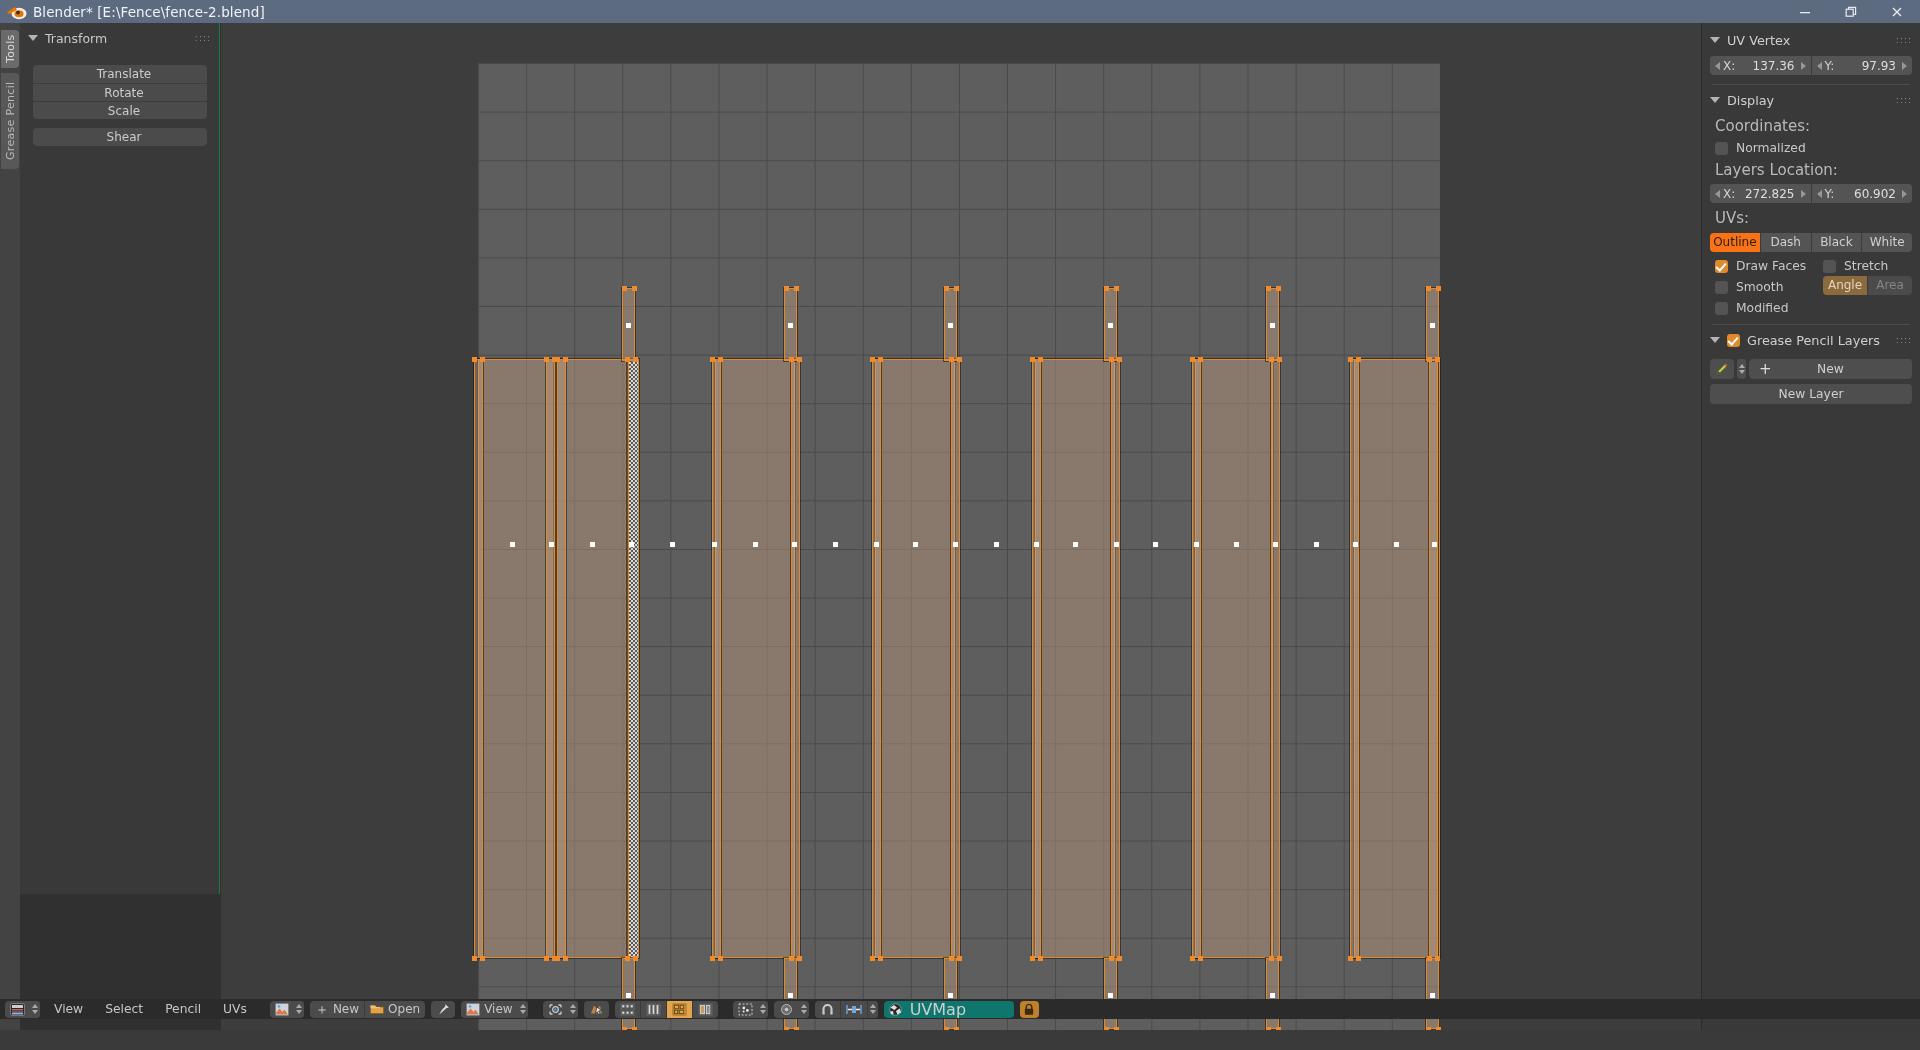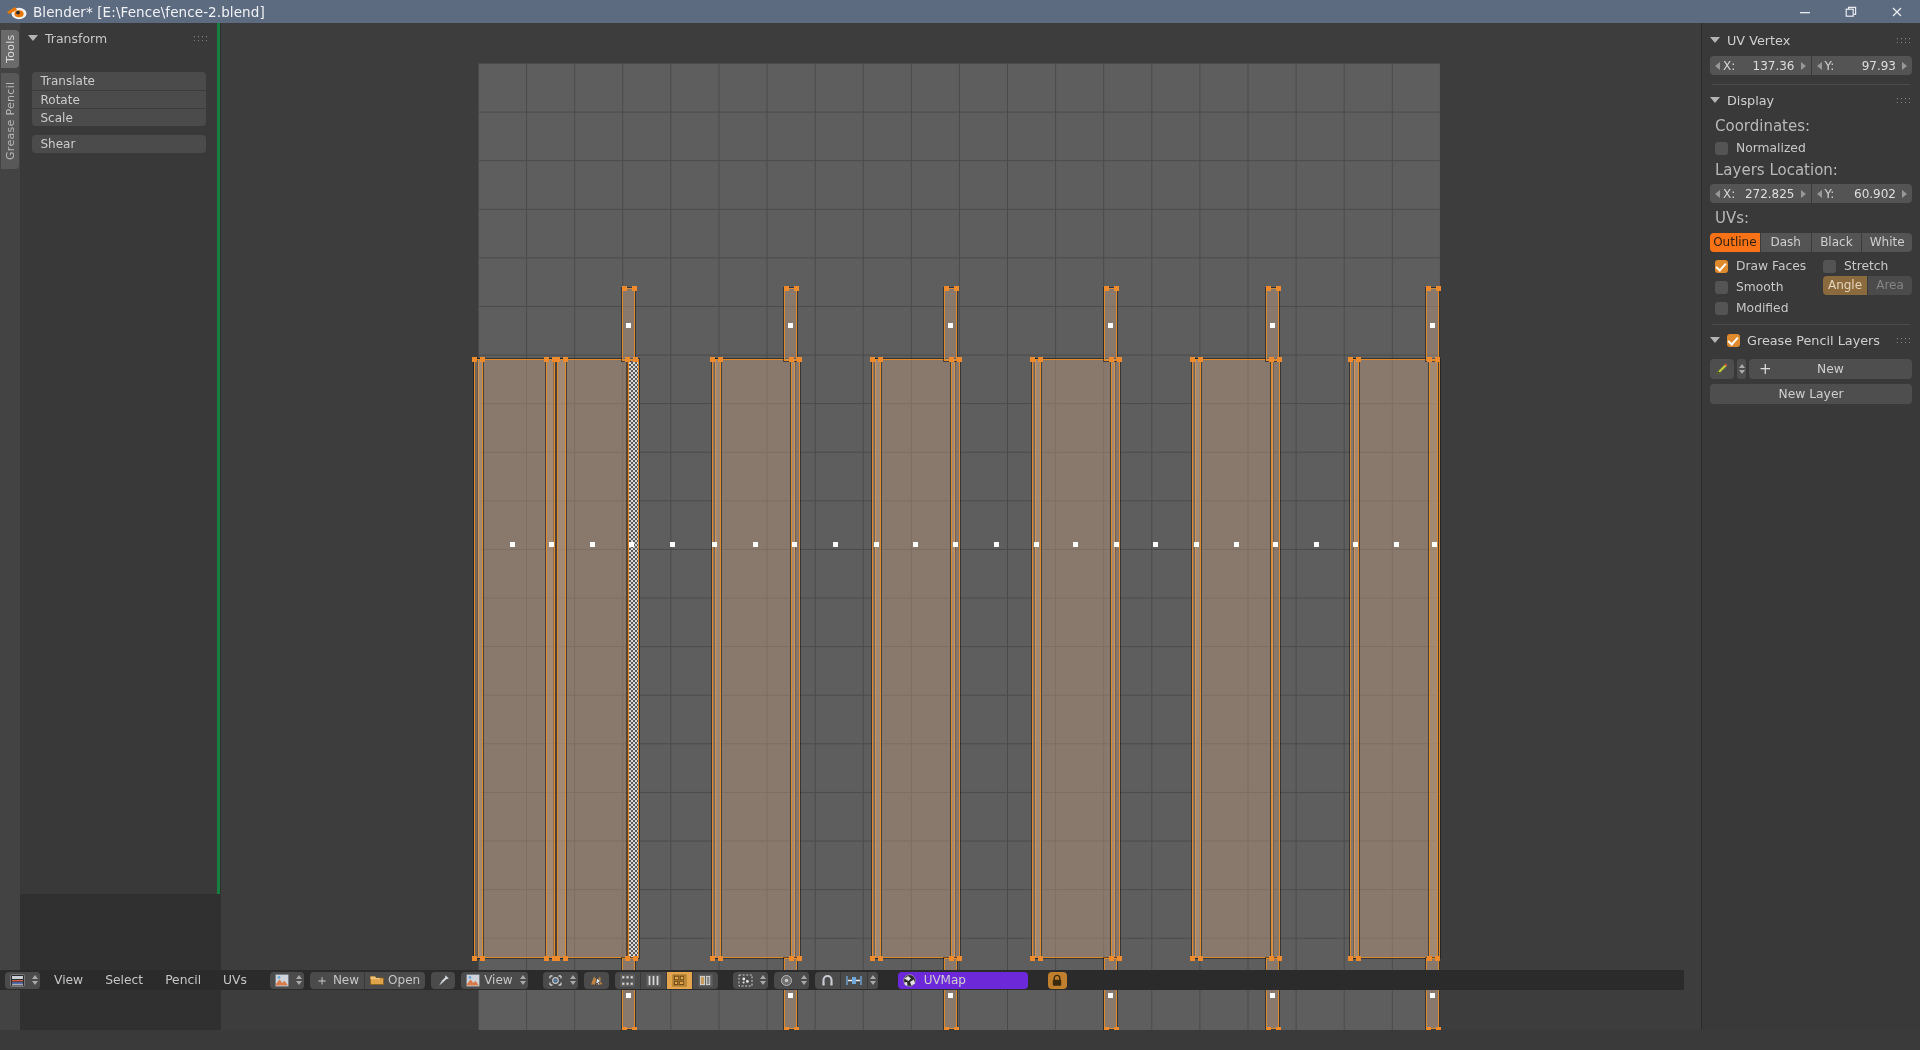--- a/index.html
+++ b/index.html
@@ -55,21 +55,22 @@
     display: flex; align-items: center; justify-content: center;
     writing-mode: vertical-rl; transform: rotate(180deg);
     letter-spacing: .3px; white-space: nowrap;
   }
   .vtab.active { background: #6a6a6a; color: #d8d8d8; }
 
   
   #leftpanel {
     position: absolute; left: 20px; top: 0; width: 200px; height: 871px;
     background: #393939;
-    border-right: 3px solid #15803d;
+    border-right: 1px solid #15803d;
+    text-align: center;
   }
   .panel-header {
     display: flex; align-items: center;
     height: 20px; padding-left: 8px; margin-top: 5px;
     color: #c8c8c8; font-size: 12.5px;
   }
   .tri {
     width: 0; height: 0; border-left: 5px solid transparent;
     border-right: 5px solid transparent; border-top: 6px solid #b4b4b4;
     margin-right: 7px; flex: none;
@@ -79,21 +80,21 @@
     color: #8a8a8a; font-size: 9px; letter-spacing: 1px; line-height: 5px;
   }
   .grip i { font-style: normal; display: block; }
   .tbtn {
     display: block; width: 174px; margin: 0 auto;
     height: 18px; line-height: 18px;
     background: #4b4b4b; color: #ccc; font-size: 12px;
     padding-left: 9px;
     border: none;
   }
-  #btn-translate { border-radius: 4px 4px 0 0; margin-top: 24px; }
+  #btn-translate { border-radius: 4px 4px 0 0; margin-top: 17px; }
   #btn-rotate { border-top: 1px solid #3c3c3c; }
   #btn-scale { border-top: 1px solid #3c3c3c; border-radius: 0 0 4px 4px; }
   #btn-shear { border-radius: 4px; margin-top: 9px; }
 
   
   #uvcanvas {
     position: absolute; left: 221px; top: 0;
     width: 1480px; height: 1007px;
     background: #3d3d3d;
     overflow: hidden;
@@ -224,21 +225,21 @@
     color: #dcdcdc; font-size: 15px; line-height: 0;
   }
   .gp-newlayer {
     margin: 5px 8px 0 8px; height: 20px; line-height: 20px;
     background: #4e4e4e; border-radius: 4px; text-align: center;
     color: #cfcfcf; font-size: 12.3px;
   }
 
   
   #bottombar {
-    position: absolute; left: 0; top: 970px; width: 1684px; height: 20px;
+    position: absolute; left: 0; top: 999px; width: 1920px; height: 20px;
     background: #2b2b2b;
     display: flex; align-items: center; gap: 0;
     user-select: none;
   }
   .bb-menu {
     color: #c6c6c6; font-size: 12.3px; padding: 0 11px; height: 20px;
     line-height: 20px; white-space: nowrap;
   }
   .bb-grp {
     display: flex; align-items: center; height: 17px;
@@ -251,22 +252,22 @@
   }
   .bb-btn.active { background: #e2a44c; }
   .bb-sep { width: 1px; height: 17px; background: #3a3a3a; }
   .bb-spin {
     width: 10px; height: 17px; background: #4b4b4b;
     display: flex; flex-direction: column; align-items: center;
     justify-content: center; gap: 2px;
   }
   .bb-field {
     display: flex; align-items: center; height: 17px; width: 130px;
-    background: #6d28d9; border-radius: 4px; margin: 0 17px;
-    color: #cfcfcf; font-size: 12px;
+    background: #0f766e; border-radius: 4px; margin: 0 3px;
+    color: #cfcfcf; font-size: 16px;
   }
   .bb-field .fv { margin-left: 8px; }
   .bb-lock {
     width: 19px; height: 17px; background: #c07f2c; border-radius: 4px;
     display: flex; align-items: center; justify-content: center;
     margin: 0 3px;
   }
   .ico { display: block; }
   .gap { width: 9px; flex: none; }
 </style>

